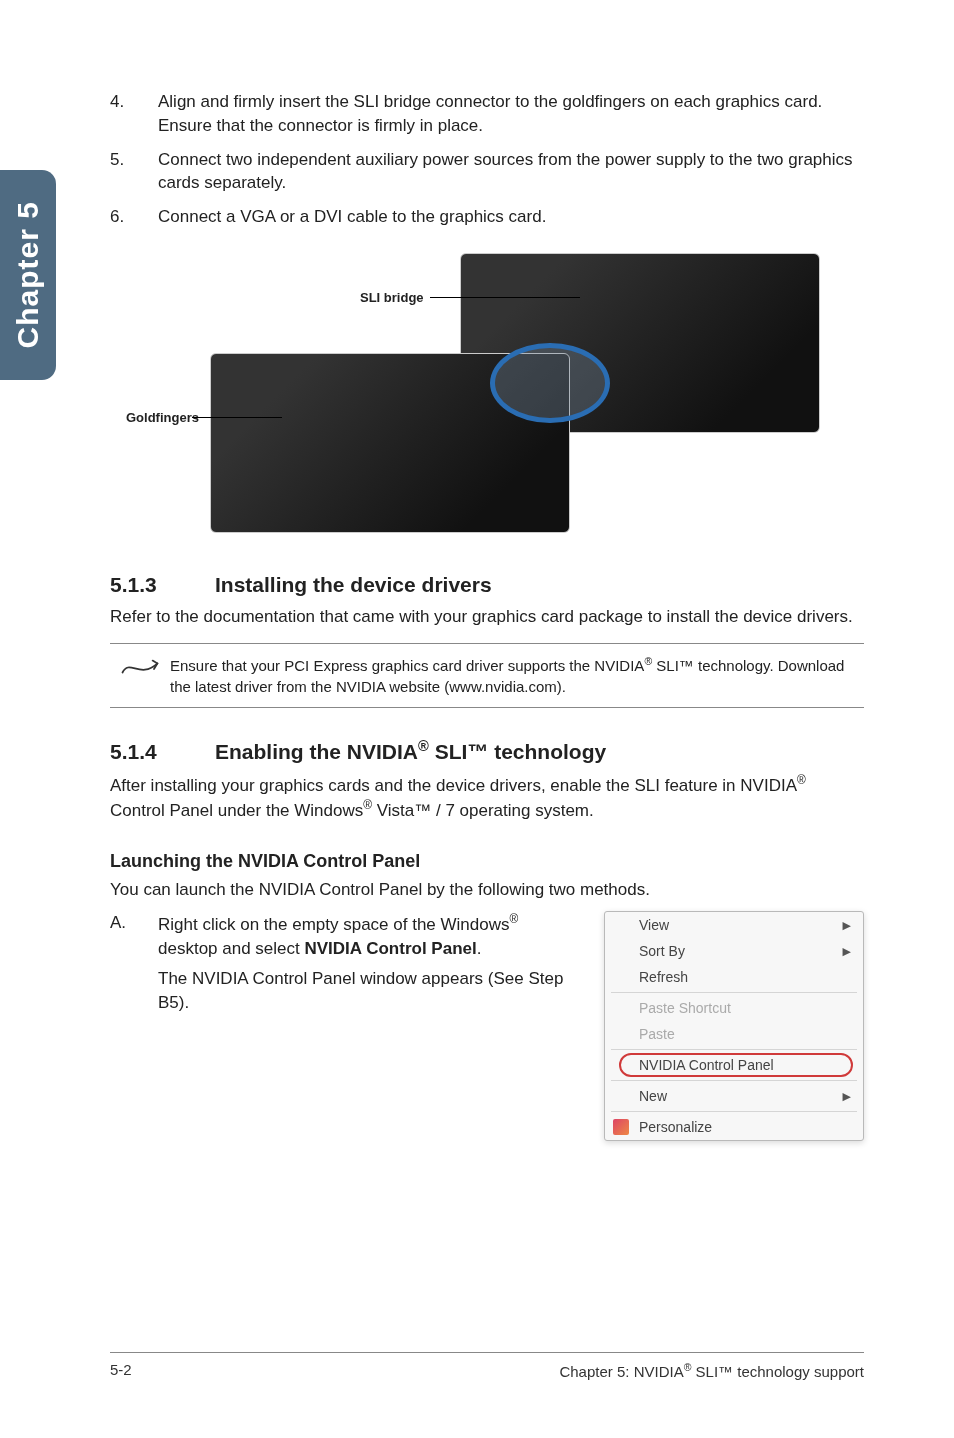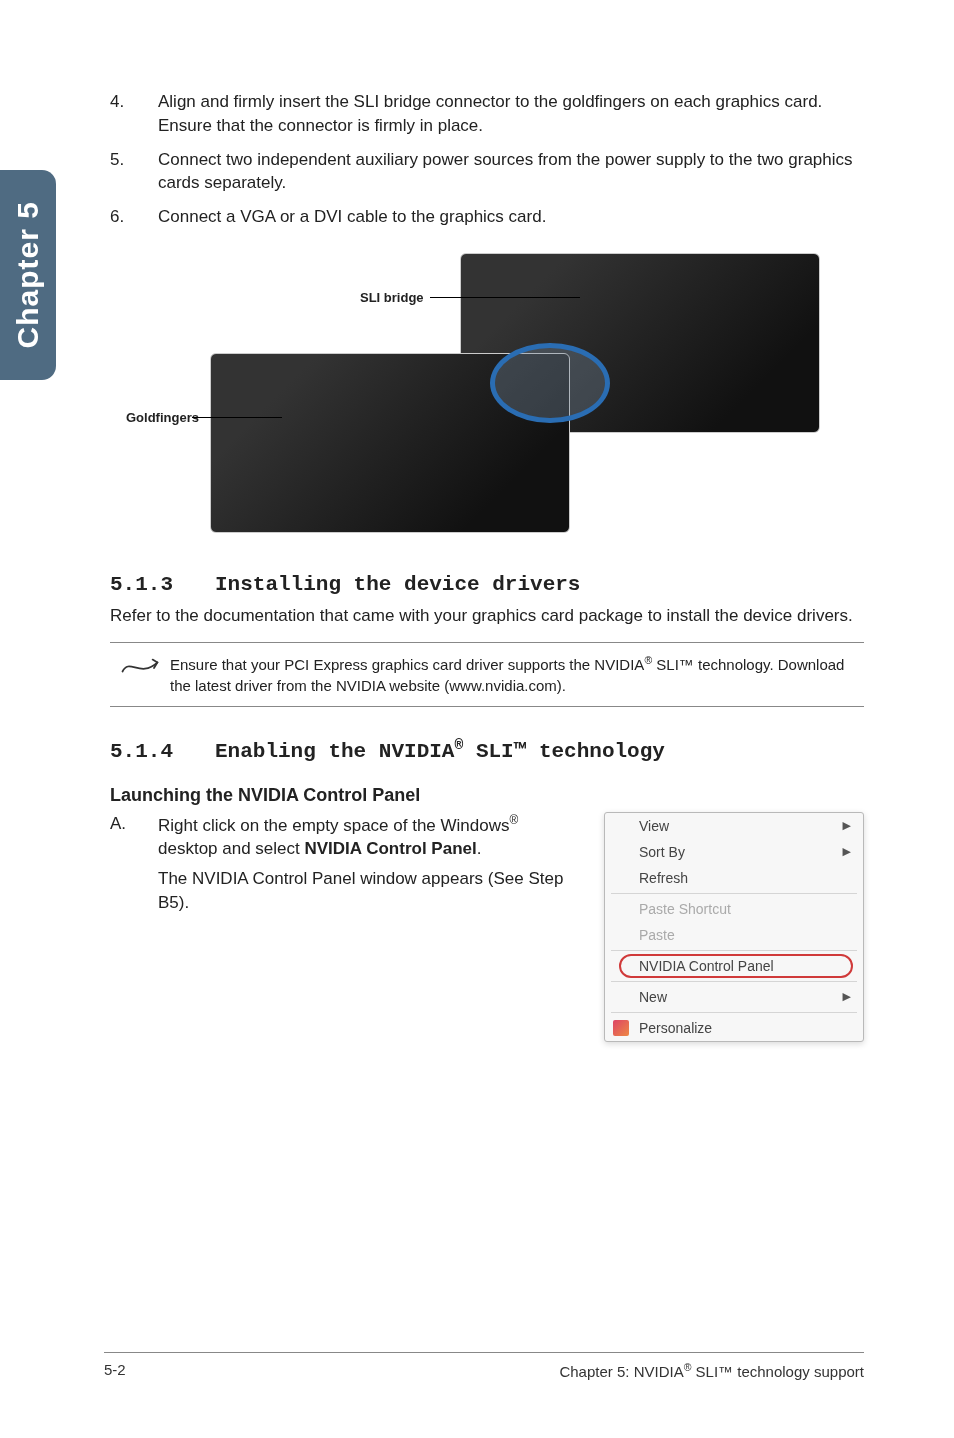--- a/index.html
+++ b/index.html
@@ -16,43 +16,43 @@
   .gpu-front { right: 40px; top: 10px; height: 180px; }
   .gpu-back { left: 100px; top: 110px; height: 180px; }
   .circle { position: absolute; border: 5px solid #2a6db3; border-radius: 50%; background: rgba(120,140,160,0.35); }
   .circle1 { width: 120px; height: 80px; left: 380px; top: 100px; }
   .label { position: absolute; font-size: 13px; font-weight: bold; }
   .label.sli { left: 250px; top: 47px; }
   .label.gold { left: 16px; top: 167px; }
   .lead { position: absolute; background: #000; height: 1px; }
   .lead.sli-line { left: 320px; top: 54px; width: 150px; }
   .lead.gold-line { left: 82px; top: 174px; width: 90px; }
-  h2.sec { font-size: 21px; font-weight: bold; margin: 30px 0 8px 0; font-family: Liberation Mono, monospace; }
+  h2.sec { font-size: 21px; font-weight: bold; margin: 30px 0 8px 0; }
   h2.sec .sec-num { display: inline-block; width: 105px; }
   p.para { font-size: 17px; line-height: 1.4; margin-bottom: 10px; }
   .note-box { border-top: 1px solid #888; border-bottom: 1px solid #888; padding: 10px 0; margin: 14px 0 30px 0; display: flex; align-items: flex-start; }
   .note-icon { width: 60px; flex-shrink: 0; display: flex; justify-content: center; }
   .note-icon svg { width: 42px; height: 30px; }
   .note-text { flex: 1; font-size: 15px; line-height: 1.4; }
   sup { font-size: 0.7em; }
-  h3.sub { font-size: 18px; font-weight: bold; margin: 22px 0 6px 0; }
+  h3.sub { font-size: 18px; font-weight: bold; margin: 28px 0 6px 0; }
   .col-wrap { display: flex; gap: 28px; }
   .col-main { flex: 1; }
   .ctxmenu { width: 260px; border: 1px solid #b9b9b9; background: #f7f7f7; font-size: 14px; color: #444; border-radius: 3px; box-shadow: 0 2px 6px rgba(0,0,0,0.15); }
   .ctxmenu .row { display: flex; align-items: center; padding: 5px 12px 5px 34px; position: relative; }
   .ctxmenu .row.disabled { color: #aaa; }
   .ctxmenu .sep { height: 1px; background: #d5d5d5; margin: 2px 6px; }
   .ctxmenu .arrow { margin-left: auto; font-size: 11px; color: #555; }
   .ctxmenu .oval { position: absolute; left: 14px; right: 10px; top: 1px; bottom: 1px; border: 2px solid #d03a3a; border-radius: 14px; pointer-events: none; }
   .ctxmenu .pers-icon { position: absolute; left: 8px; width: 16px; height: 16px; background: linear-gradient(135deg,#d46,#e84); border-radius: 2px; }
   ol.alpha { list-style: none; }
   ol.alpha li { display: flex; font-size: 17px; line-height: 1.4; }
   ol.alpha .letter { width: 48px; flex-shrink: 0; }
   ol.alpha .body p { margin-bottom: 6px; }
-  .footer { position: absolute; bottom: 58px; left: 104px; right: 90px; border-top: 1px solid #888; padding-top: 8px; display: flex; justify-content: space-between; font-size: 15px; color: #333; }
+  .footer { position: absolute; bottom: 58px; left: 110px; right: 90px; border-top: 1px solid #888; padding-top: 8px; display: flex; justify-content: space-between; font-size: 15px; color: #333; }
 </style>
 </head>
 <body>
 
 <div class="page">
 
   <div class="side-tab">
     <span>Chapter 5</span>
   </div>
 
@@ -94,22 +94,26 @@
         </svg>
     </div>
     <div class="note-text">
       <span>Ensure that your PCI Express graphics card driver supports the NVIDIA</span><sup>®</sup><span> SLI™ technology. Download the latest driver from the NVIDIA website (www.nvidia.com).</span>
     </div>
   </div>
 
   <h2 class="sec">
     <span class="sec-num">5.1.4</span><span><span>Enabling the NVIDIA</span><sup>®</sup><span> SLI™ technology</span></span>
   </h2>
+  <p class="para">
+    <span>After installing your graphics cards and the device drivers, enable the SLI feature in NVIDIA</span><sup>®</sup><span> Control Panel under the Windows</span><sup>®</sup><span> Vista™ / 7 operating system.</span>
+  </p>
 
   <h3 class="sub">Launching the NVIDIA Control Panel</h3>
+  <p class="para">You can launch the NVIDIA Control Panel by the following two methods.</p>
 
   <div class="col-wrap">
     <div class="col-main">
       <ol class="alpha">
         <li>
           <span class="letter">A.</span>
           <div class="body">
             <p>
               <span>Right click on the empty space of the Windows</span><sup>®</sup><span> desktop and select </span><b>NVIDIA Control Panel</b><span>.</span>
             </p>

